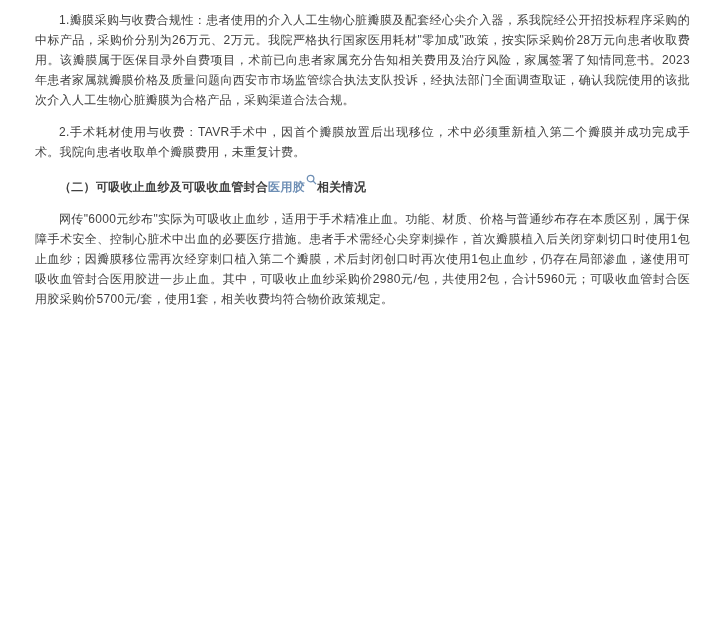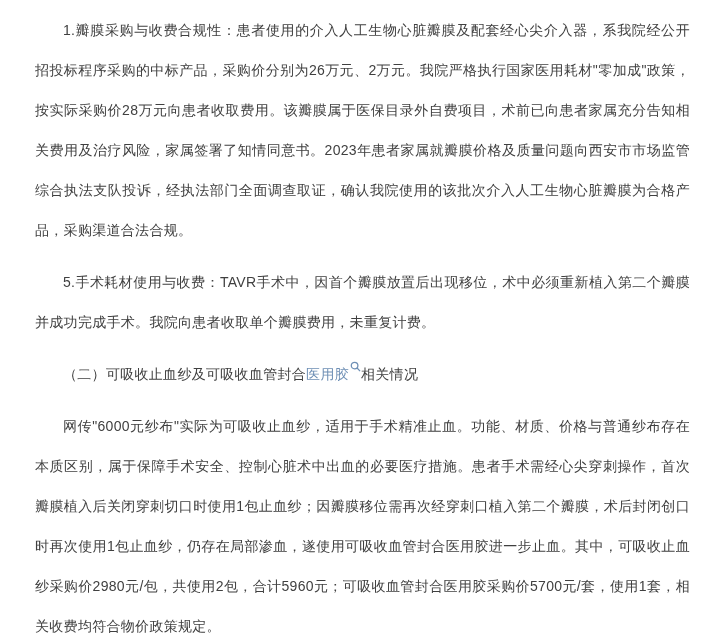--- a/index.html
+++ b/index.html
@@ -11,29 +11,30 @@
     width: 718px;
     height: 635px;
     overflow: hidden;
     font-family: "Liberation Sans", "DejaVu Sans", sans-serif;
     color: var(--text-color, #404040);
   }
   .doc {
     padding: 10px 28px 0 35px;
   }
   .para {
-    font-size: 14px;
-    line-height: 40px;
+    font-size: 12px;
+    line-height: 20px;
     margin: 0 0 12px 0;
     text-indent: 2em;
     text-align: justify;
     letter-spacing: 0.3px;
   }
   .heading {
     text-align: left;
+    font-weight: bold;
   }
   a.kw {
     color: var(--link-color, #6e8fb5);
     text-decoration: none;
     cursor: pointer;
   }
   sup.kw-icon {
     font-size: 10px;
     line-height: 0;
     margin-left: 1px;
@@ -44,21 +45,21 @@
     vertical-align: 1px;
   }
 </style>
 </head>
 <body style="background: rgb(255, 255, 255);">
 
 <div class="doc">
 
   <p class="para">1.瓣膜采购与收费合规性：患者使用的介入人工生物心脏瓣膜及配套经心尖介入器，系我院经公开招投标程序采购的中标产品，采购价分别为26万元、2万元。我院严格执行国家医用耗材"零加成"政策，按实际采购价28万元向患者收取费用。该瓣膜属于医保目录外自费项目，术前已向患者家属充分告知相关费用及治疗风险，家属签署了知情同意书。2023年患者家属就瓣膜价格及质量问题向西安市市场监管综合执法支队投诉，经执法部门全面调查取证，确认我院使用的该批次介入人工生物心脏瓣膜为合格产品，采购渠道合法合规。</p>
 
-  <p class="para">5.手术耗材使用与收费：TAVR手术中，因首个瓣膜放置后出现移位，术中必须重新植入第二个瓣膜并成功完成手术。我院向患者收取单个瓣膜费用，未重复计费。</p>
+  <p class="para">2.手术耗材使用与收费：TAVR手术中，因首个瓣膜放置后出现移位，术中必须重新植入第二个瓣膜并成功完成手术。我院向患者收取单个瓣膜费用，未重复计费。</p>
 
   <p class="para heading"><span>（二）可吸收止血纱及可吸收血管封合</span><a class="kw"><span>医用胶</span><sup class="kw-icon"><svg width="11" height="11" viewBox="0 0 12 12" aria-hidden="true">
             <circle cx="5" cy="5" r="3.6" fill="none" stroke="currentColor" stroke-width="1.4"></circle>
             <line x1="7.7" y1="7.7" x2="11" y2="11" stroke="currentColor" stroke-width="1.4"></line>
           </svg></sup></a><span>相关情况</span></p>
 
   <p class="para">网传"6000元纱布"实际为可吸收止血纱，适用于手术精准止血。功能、材质、价格与普通纱布存在本质区别，属于保障手术安全、控制心脏术中出血的必要医疗措施。患者手术需经心尖穿刺操作，首次瓣膜植入后关闭穿刺切口时使用1包止血纱；因瓣膜移位需再次经穿刺口植入第二个瓣膜，术后封闭创口时再次使用1包止血纱，仍存在局部渗血，遂使用可吸收血管封合医用胶进一步止血。其中，可吸收止血纱采购价2980元/包，共使用2包，合计5960元；可吸收血管封合医用胶采购价5700元/套，使用1套，相关收费均符合物价政策规定。</p>
 
 
 </div>

